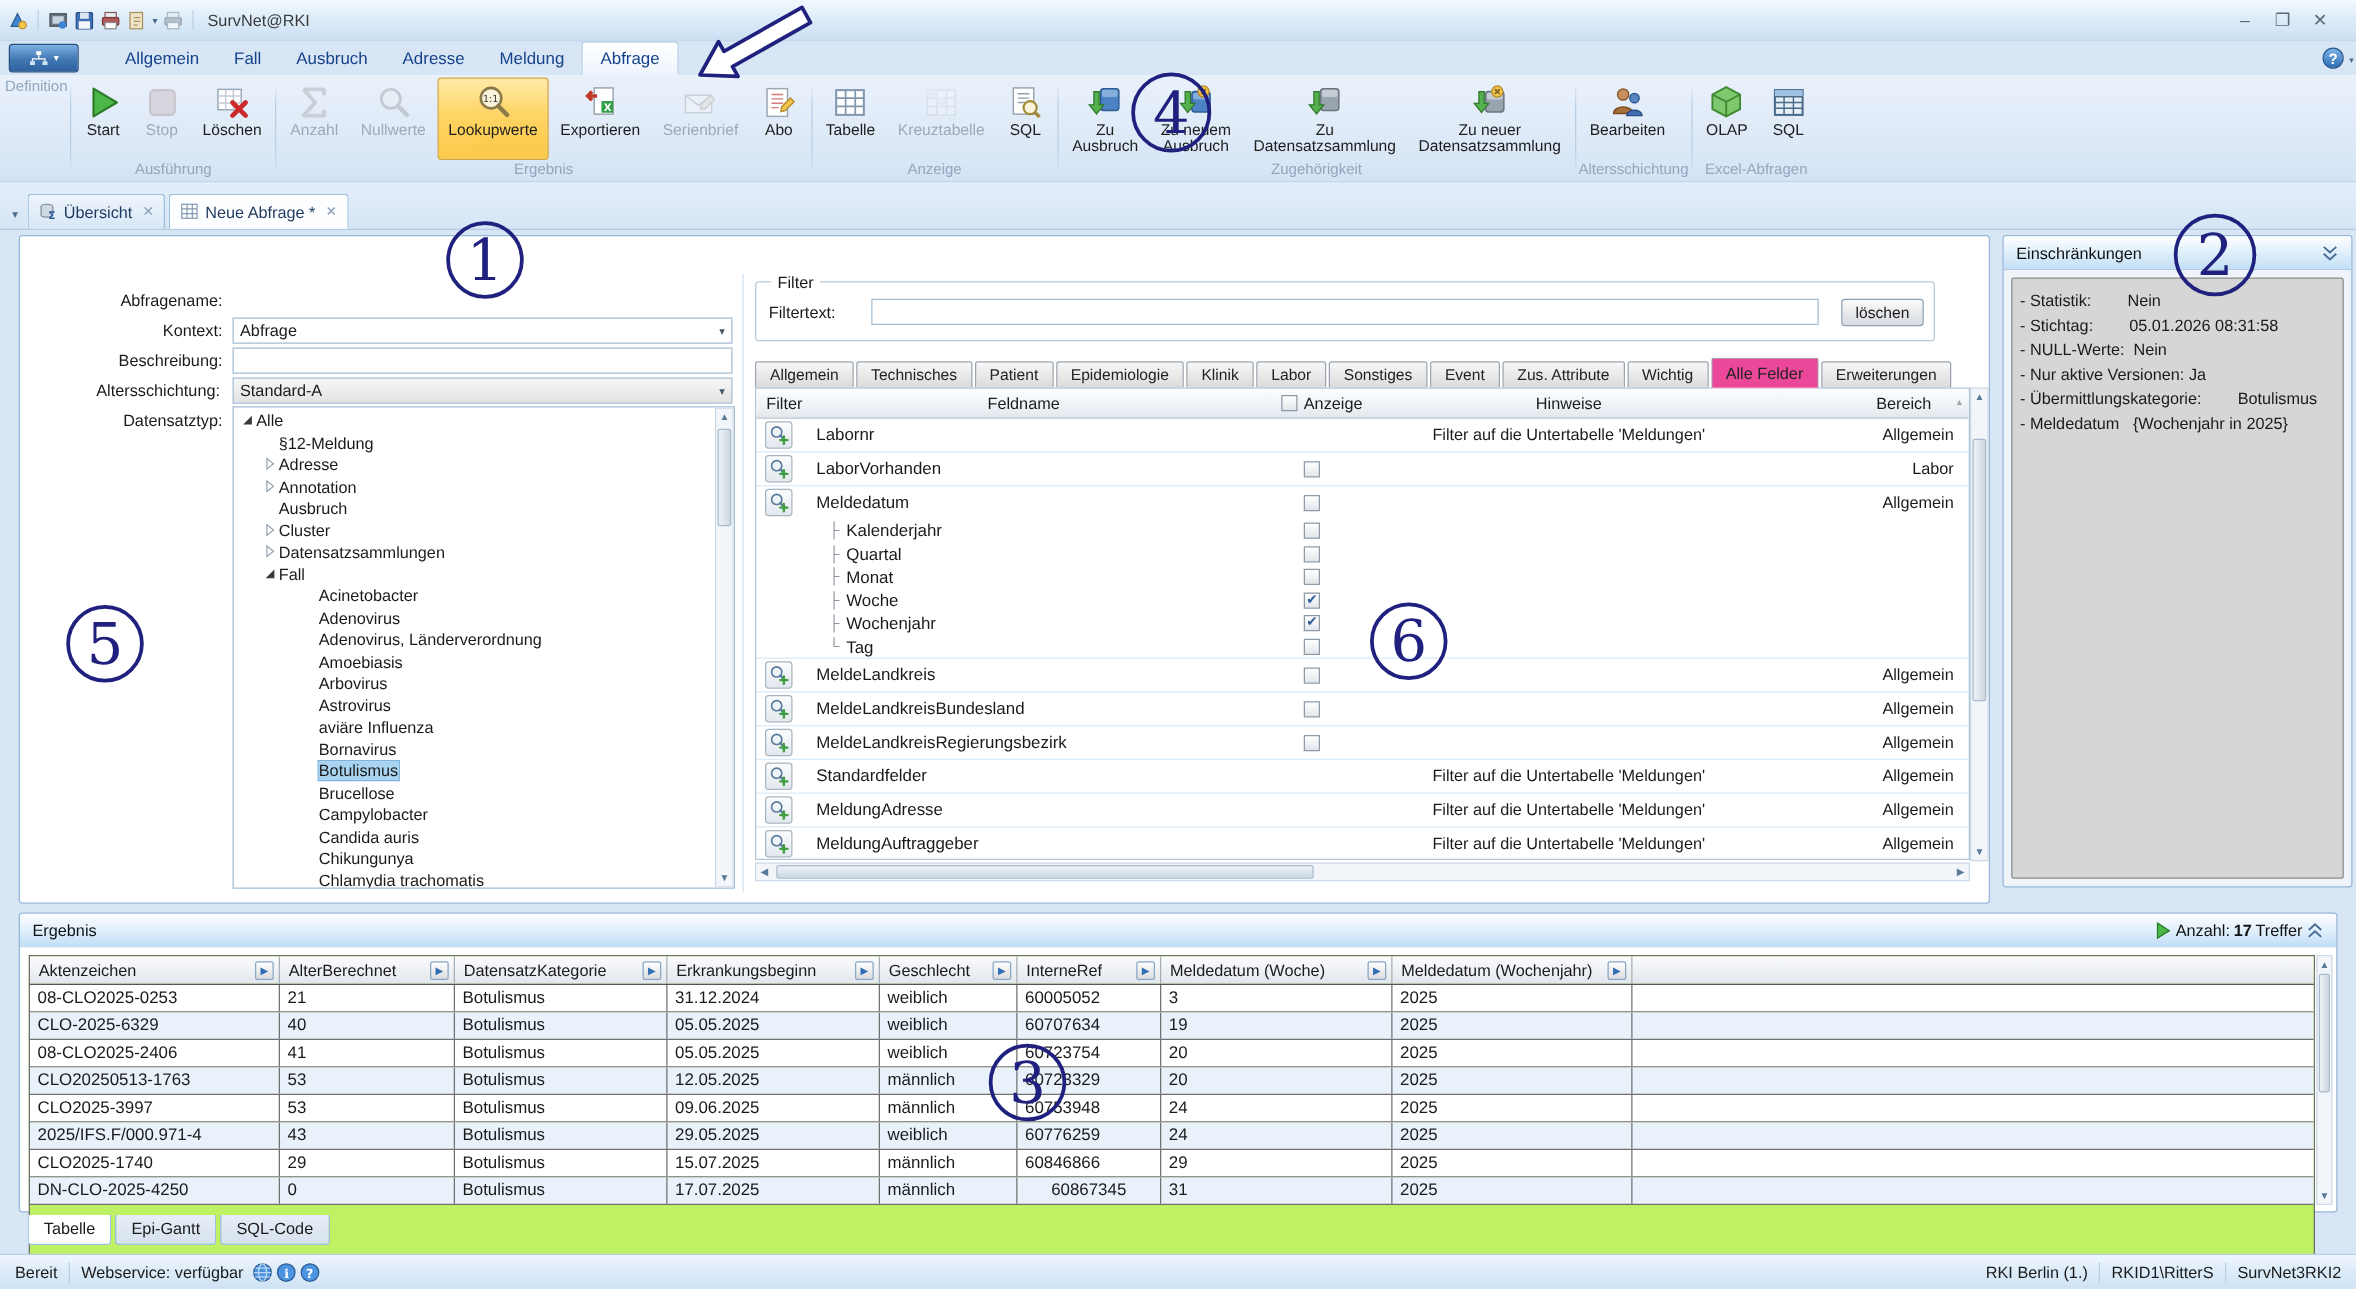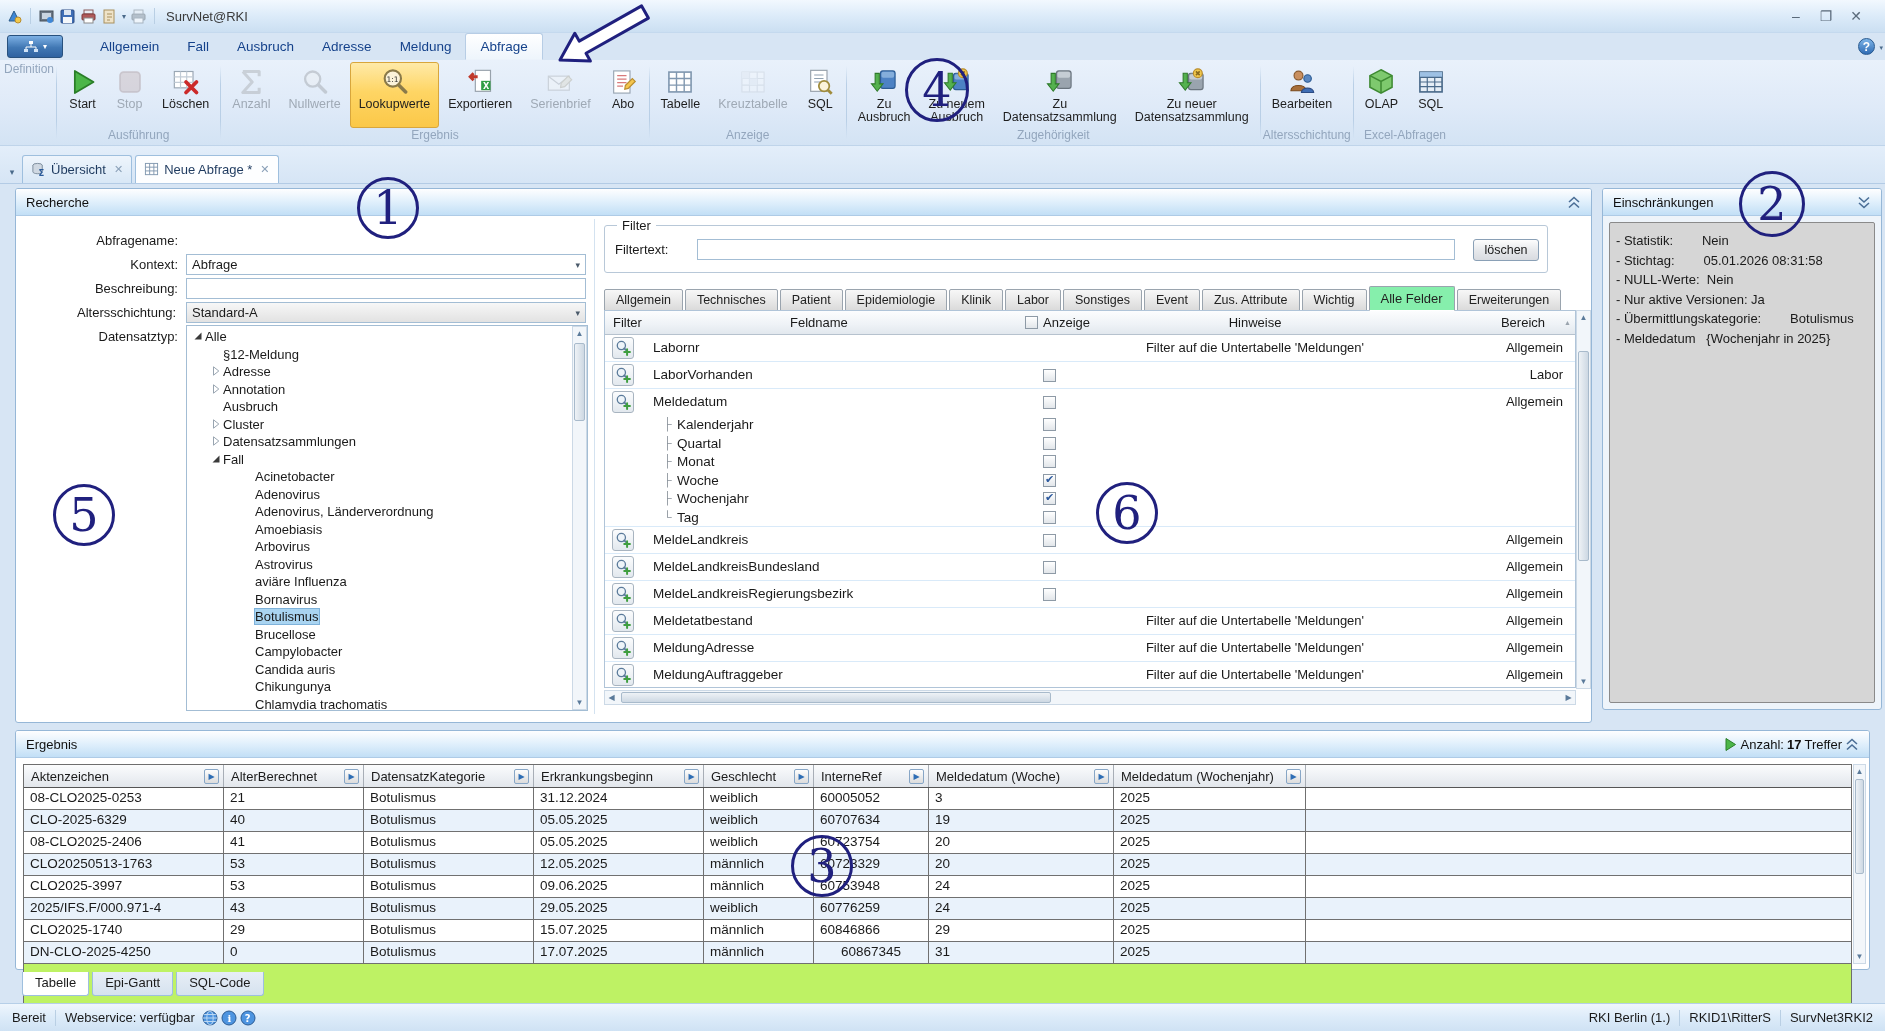--- a/index.html
+++ b/index.html
@@ -103,21 +103,21 @@
   .ft-label { position:absolute; left:10px; top:16px; }
   .ft-input { position:absolute; left:92px; top:13px; width:758px; height:21px;
     border:1px solid #a3bdd4; font:13px "Liberation Sans",sans-serif; padding:0 4px; }
   .btn { border:1px solid #8aa0b6; border-radius:3px;
     background:linear-gradient(#fdfdfd,#e7e9ec 50%,#d8dbe0); font-size:12.5px; }
   .loeschen { position:absolute; right:8px; top:13px; width:66px; height:22px; text-align:center; line-height:20px; }
   .ftabs { position:absolute; left:588px; top:97px; height:25px; display:flex; align-items:flex-end; }
   .ftab { height:22px; line-height:20px; padding:0 11px; border:1px solid #9aa4ae;
     background:linear-gradient(#f7f7f7,#e8e8e8 55%,#dadada); margin-right:2px; font-size:12.5px;
     border-radius:2px 2px 0 0; color:#222; }
-  .ftab.active { height:25px; line-height:24px; background:#86efac; border-bottom-color:#fff;
+  .ftab.active { height:25px; line-height:24px; background:#ec4899; border-bottom-color:#fff;
     position:relative; z-index:2; font-size:13px; }
   .ftable { position:absolute; left:588px; top:121px; width:972px; height:378px;
     border:1px solid #b0c4d8; background:#fff; overflow:hidden; }
   .fth { position:relative; height:24px; background:linear-gradient(#fcfdfe,#eef2f6 60%,#e2e8ee);
     border-bottom:1px solid #b6c2ce; font-size:13px; }
   .fth span { position:absolute; top:4px; }
   .fth .sort { position:absolute; right:4px; top:8px; font-size:7px; color:#9aa4ae; }
   .frow { position:relative; height:27px; border-bottom:1px solid #d9eaf9; }
   .frow.haschild { border-bottom:none; }
   .frow.child { height:18.5px; border-bottom:none; }
@@ -509,28 +509,20 @@
             <path d="M1.5 5.5h13M1.5 9.5h13M6 1.5v12M10.5 1.5v12" stroke="#8198b0"></path>
           </svg>
         </span>
         <span>Neue Abfrage *</span>
         <span class="close">✕</span>
       </div>
     </div>
 </div>
 
 <div class="panel" id="recherche-panel">
-  <div class="panel-header">
-    <span>Recherche</span>
-    <span class="chev">
-      <svg width="14" height="13" viewBox="0 0 14 13">
-          <path d="M2 6 L7 1.5 L12 6 M2 11.5 L7 7 L12 11.5" stroke="#4a6e96" fill="none" stroke-width="1.6"></path>
-        </svg>
-      </span>
-  </div>
   <div class="flabel" style="left:2px;top:44px;">Abfragename:</div>
   <div class="flabel" style="left:2px;top:68px;">Kontext:</div>
   <div class="finput combo" style="top:65px;">
     <span class="val">Abfrage</span>
     <span class="caret">▾</span>
   </div>
   <div class="flabel" style="left:2px;top:92px;">Beschreibung:</div>
   <input class="finput" style="top: 89px;" value="">
   <div class="flabel" style="left:0;top:116px;">Altersschichtung:</div>
   <div class="finput combo gray" style="top:113px;">
@@ -715,21 +707,21 @@
           <span class="bereich">Allgemein</span>
         </div>
         <div class="frow">
           <span class="ficon">
             <svg width="18" height="18" viewBox="0 0 22 22">
               <circle cx="9" cy="8" r="5" fill="#eef4f9" stroke="#5a7a9a" stroke-width="1.6"></circle>
               <path d="M12.5 11.5 L16.5 15.5" stroke="#5a7a9a" stroke-width="2.2" stroke-linecap="round"></path>
               <path d="M16 12.5 v7 M12.5 16 h7" stroke="#3f9e3f" stroke-width="2.4" stroke-linecap="round"></path>
             </svg>
           </span>
-          <span class="fname">Meldetatbestand</span>
+          <span class="fname">Standardfelder</span>
           <span class="hint">Filter auf die Untertabelle 'Meldungen'</span>
           <span class="bereich">Allgemein</span>
         </div>
         <div class="frow">
           <span class="ficon">
             <svg width="18" height="18" viewBox="0 0 22 22">
               <circle cx="9" cy="8" r="5" fill="#eef4f9" stroke="#5a7a9a" stroke-width="1.6"></circle>
               <path d="M12.5 11.5 L16.5 15.5" stroke="#5a7a9a" stroke-width="2.2" stroke-linecap="round"></path>
               <path d="M16 12.5 v7 M12.5 16 h7" stroke="#3f9e3f" stroke-width="2.4" stroke-linecap="round"></path>
             </svg>

